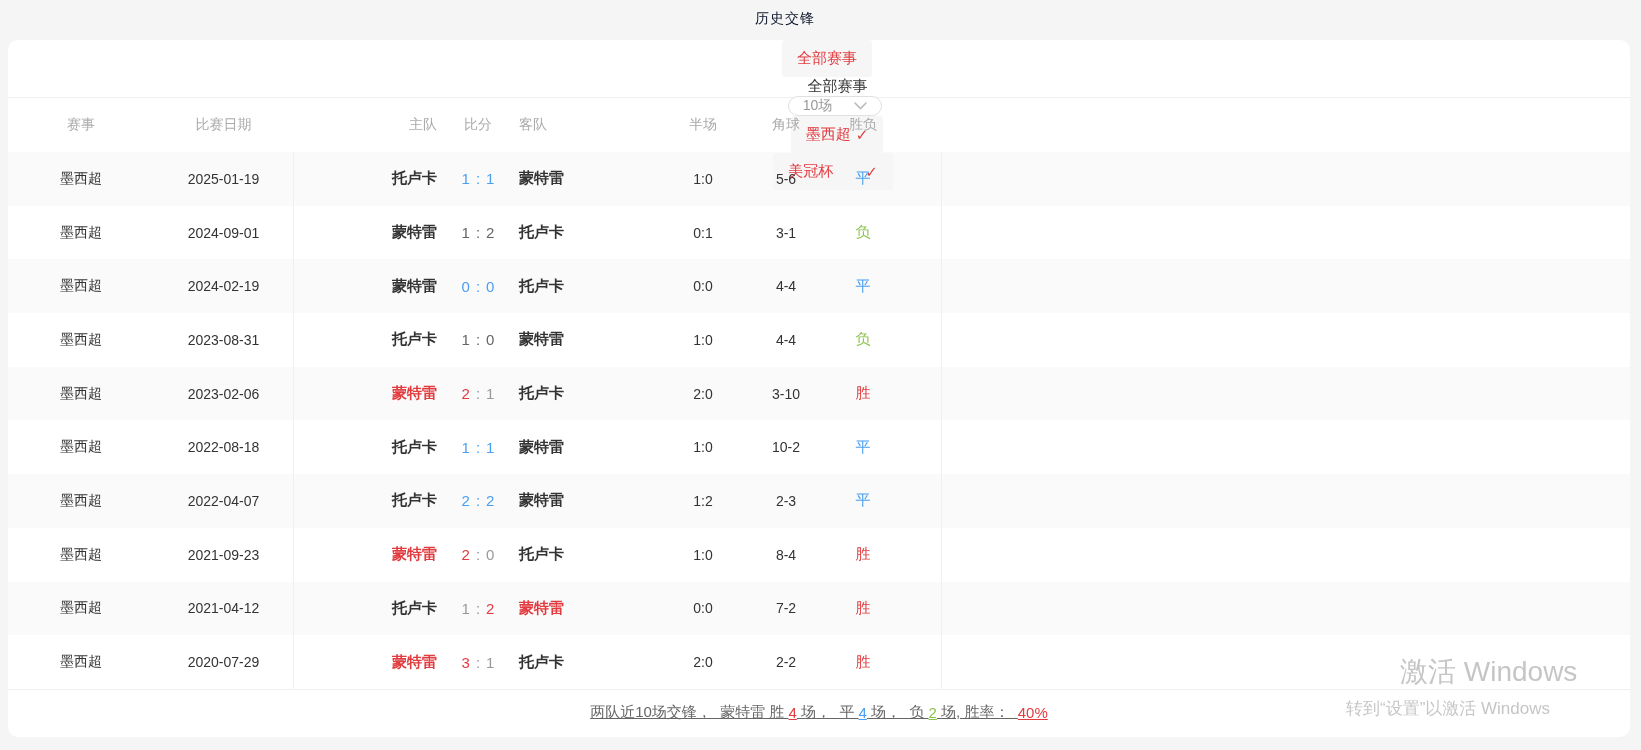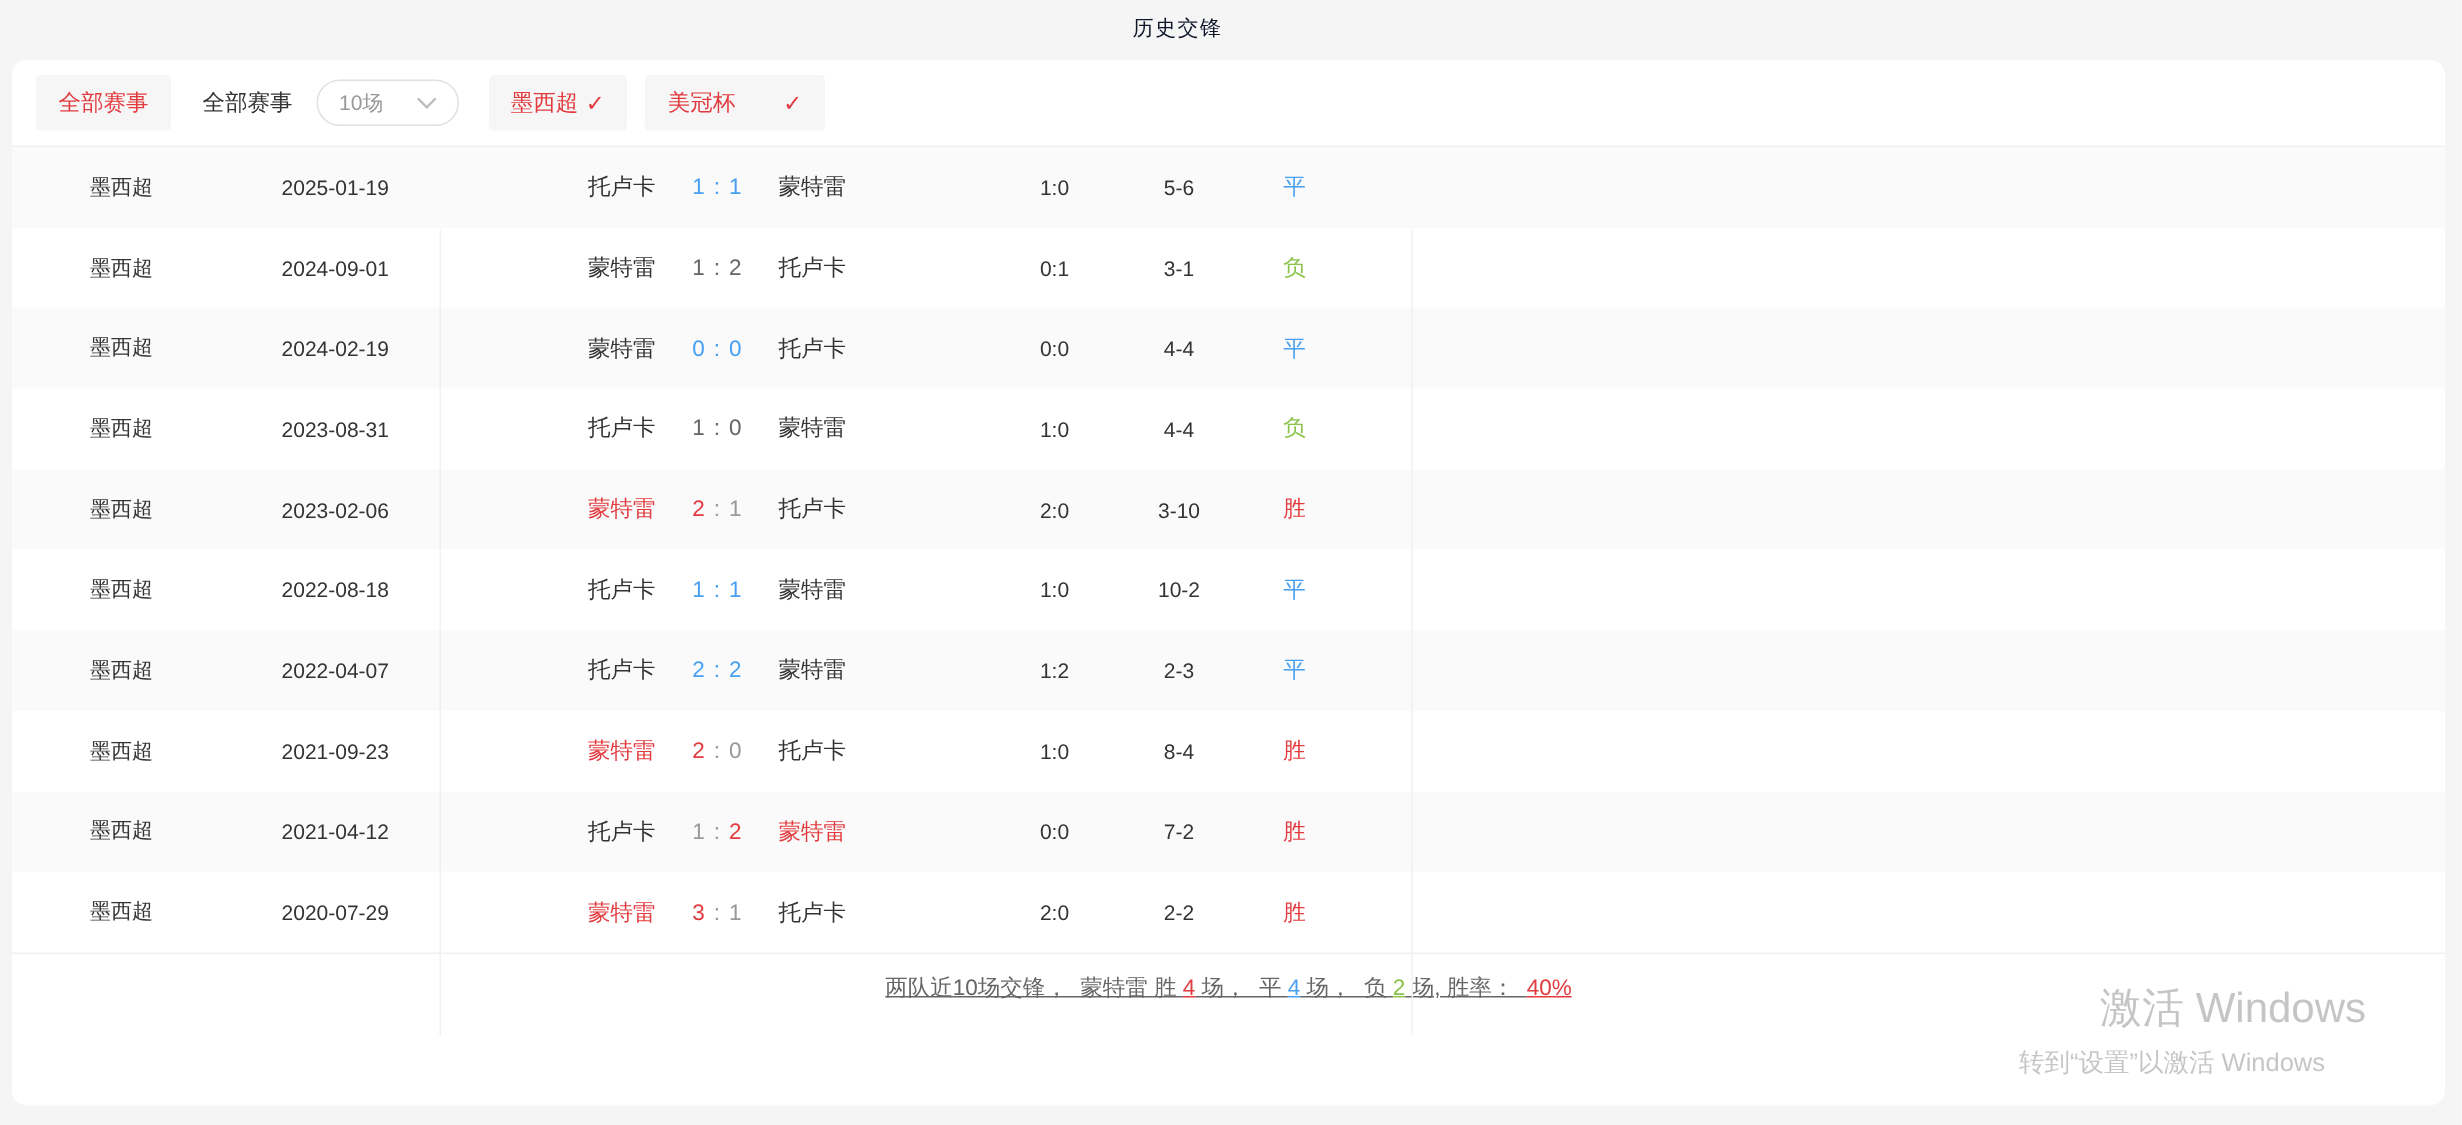--- a/index.html
+++ b/index.html
@@ -5,21 +5,21 @@
   * { margin:0; padding:0; box-sizing:border-box; }
   html,body { width:1641px; height:750px; overflow:hidden;
     font-family:"Liberation Sans","DejaVu Sans",sans-serif; background:#f5f5f6; }
   .page-title { position:absolute; top:0; left:0; width:1570px; height:38px;
     display:flex; align-items:center; justify-content:center;
     font-size:14px; color:#0f172a; letter-spacing:1px; }
   .card { position:absolute; left:8px; top:40px; width:1622px; height:697px;
     background:#ffffff; border-radius:10px; }
   
   .filter-bar { height:58px; border-bottom:1px solid #f0f0f0;
-    display:flex; align-items:center; padding-left:16px; }
+    display:flex; align-items:center; padding-left:16px;flex-direction:column; }
   .chip { background:#f6f6f7; color:#e23b3f; font-size:15px; padding:9px 15px;
     border-radius:3px; cursor:pointer; white-space:nowrap; }
   .plain-tab { color:#333; font-size:15px; margin-left:21px; cursor:pointer; }
   .dropdown { margin-left:16px; display:flex; align-items:center; gap:22px;
     border:1px solid #e0e0e0; border-radius:16px; height:31px; padding:0 14px;
     color:#999; font-size:14px; cursor:pointer; background:#fff; }
   .league-chip { margin-left:20px; display:flex; align-items:center; gap:5px; }
   .league-chip .check { color:#e23b3f; font-size:15px; }
   .m12 { margin-left:12px;gap:32px; }
   
@@ -30,21 +30,21 @@
   .rows-wrap { border-bottom:1px solid #f0f0f0; }
   .cell { text-align:center; }
   .c1 { width:146px; }
   .c2 { width:139px; }
   .c3 { width:144px; text-align:right; }
   .c4 { width:82px; }
   .c5 { width:139px; text-align:left; }
   .c6 { width:90px; }
   .c7 { width:76px; }
   .c8 { width:78px; }
-  .team { font-weight:normal; font-size:15px; color:#333; }
+  .team { font-weight:bold; font-size:15px; color:#333; }
   .team.team-red { color:#e23b3f; }
   .score { font-size:15px; }
   .score span { margin:0 3px; }
   .c-red { color:#e23b3f; } .c-blue { color:#4aa0f0; } .c-green { color:#8bc34a; }
   .c-gray { color:#999; } .c-dark { color:#666; }
   .result { font-size:15px; }
   .vline { position:absolute; width:1px; top:113px; height:537px; background:#f0f0f0; }
   .vline.v1 { left:285px; } .vline.v2 { left:933px; }
   
   .tfoot { height:46px; display:flex; align-items:center; justify-content:center;
@@ -75,20 +75,30 @@
     <div class="chip league-chip">
       <span>墨西超</span>
       <span class="check">✓</span>
     </div>
     <div class="chip league-chip m12">
       <span>美冠杯</span>
       <span class="check">✓</span>
     </div>
   </div>
 
+  <div class="thead">
+    <div class="cell c1">赛事</div>
+    <div class="cell c2">比赛日期</div>
+    <div class="cell c3">主队</div>
+    <div class="cell c4">比分</div>
+    <div class="cell c5">客队</div>
+    <div class="cell c6">半场</div>
+    <div class="cell c7">角球</div>
+    <div class="cell c8">胜负</div>
+  </div>
 
   <div class="rows-wrap">
     <div class="rows" id="rows">
   <div class="trow stripe">
     <div class="cell c1">墨西超</div>
     <div class="cell c2">2025-01-19</div>
     <div class="cell c3 team">托卢卡</div>
     <div class="cell c4 score">
       <span class="c-blue">1</span><span class="c-blue">:</span><span class="c-blue">1</span>
     </div>

